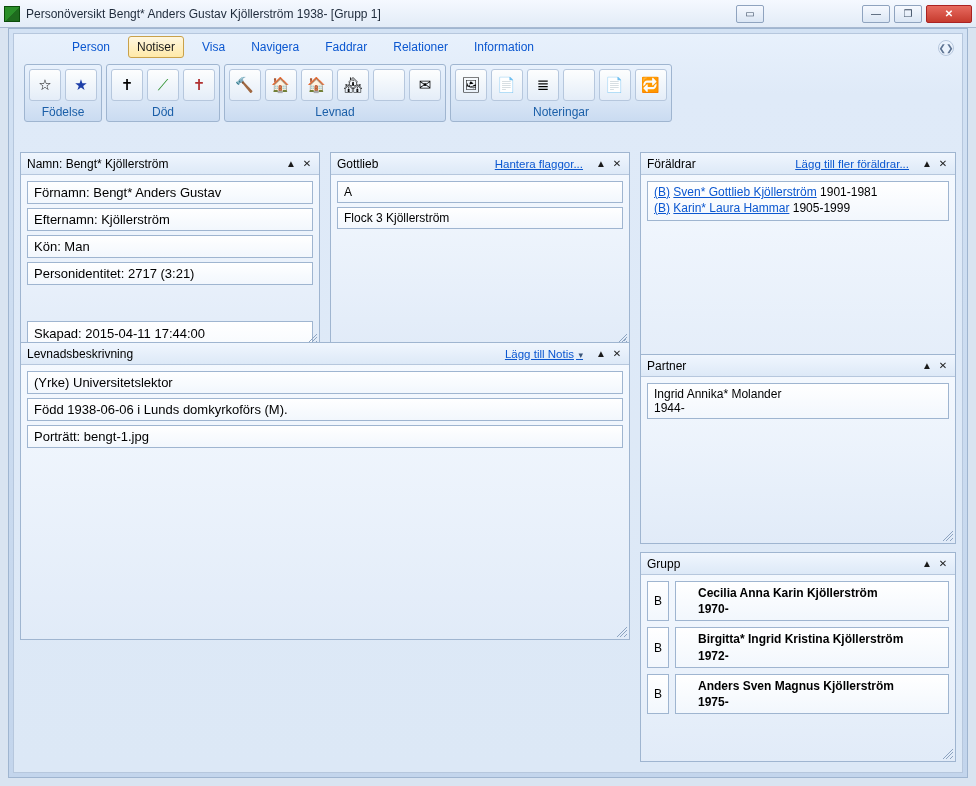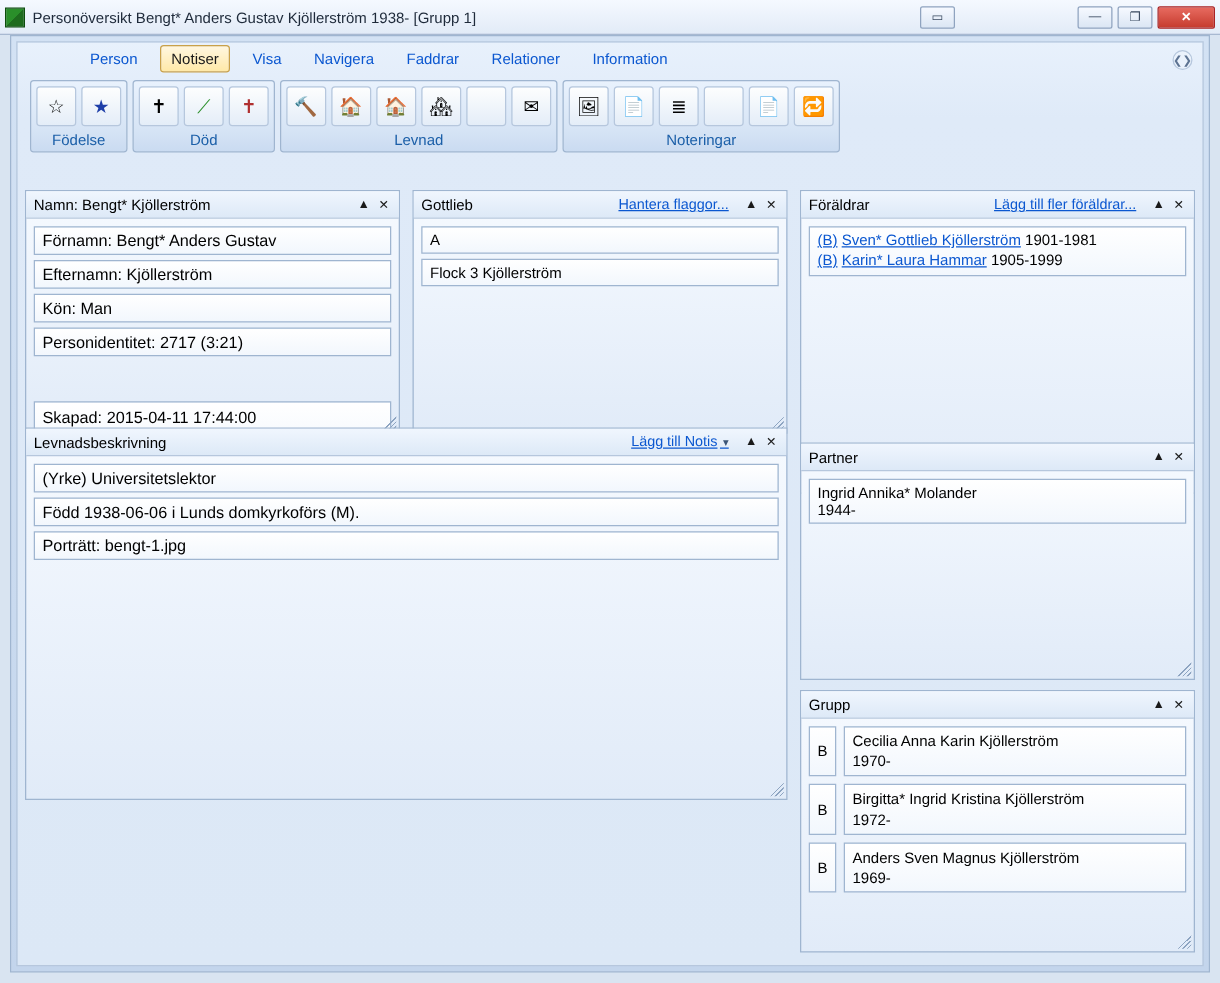--- a/index.html
+++ b/index.html
@@ -171,22 +171,23 @@
     width: 22px;
     border: 1px solid #9fb5d0;
     background: linear-gradient(to bottom, #fff, #f2f7fd);
     display: flex; align-items:center; justify-content:center;
     margin-right: 6px;
   }
   .child-info {
     flex:1;
     border: 1px solid #9fb5d0;
     background: linear-gradient(to bottom, #fff, #f2f7fd);
-    padding: 3px 6px;
+    padding: 3px 22px;
     line-height:1.35;
+    font-weight:bold;
   }
   .resize-grip {
     position: absolute;
     right: 2px; bottom: 2px;
     width: 12px; height: 12px;
     background:
       linear-gradient(135deg, transparent 55%, #8da4c1 55%, #8da4c1 60%, transparent 60%),
       linear-gradient(135deg, transparent 70%, #8da4c1 70%, #8da4c1 75%, transparent 75%),
       linear-gradient(135deg, transparent 85%, #8da4c1 85%, #8da4c1 90%, transparent 90%);
   }
@@ -385,21 +386,21 @@
             <div class="child-badge">B</div>
             <div class="child-info">
               <div>Birgitta* Ingrid Kristina Kjöllerström</div>
               <div>1972-</div>
             </div>
           </div>
           <div class="child-row">
             <div class="child-badge">B</div>
             <div class="child-info">
               <div>Anders Sven Magnus Kjöllerström</div>
-              <div>1969-</div>
+              <div>1975-</div>
             </div>
           </div>
         </div>
         <div class="resize-grip"></div>
       </div>
 
     </div>
   </div>
 </div>
 

